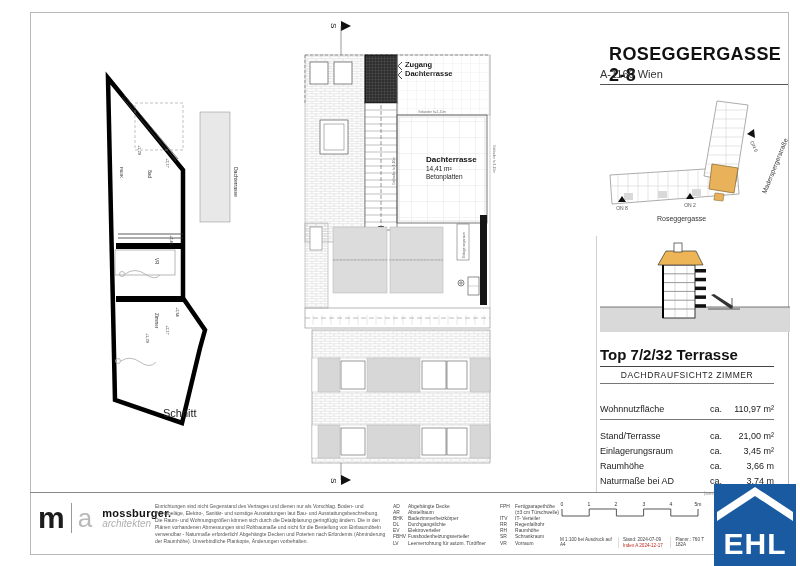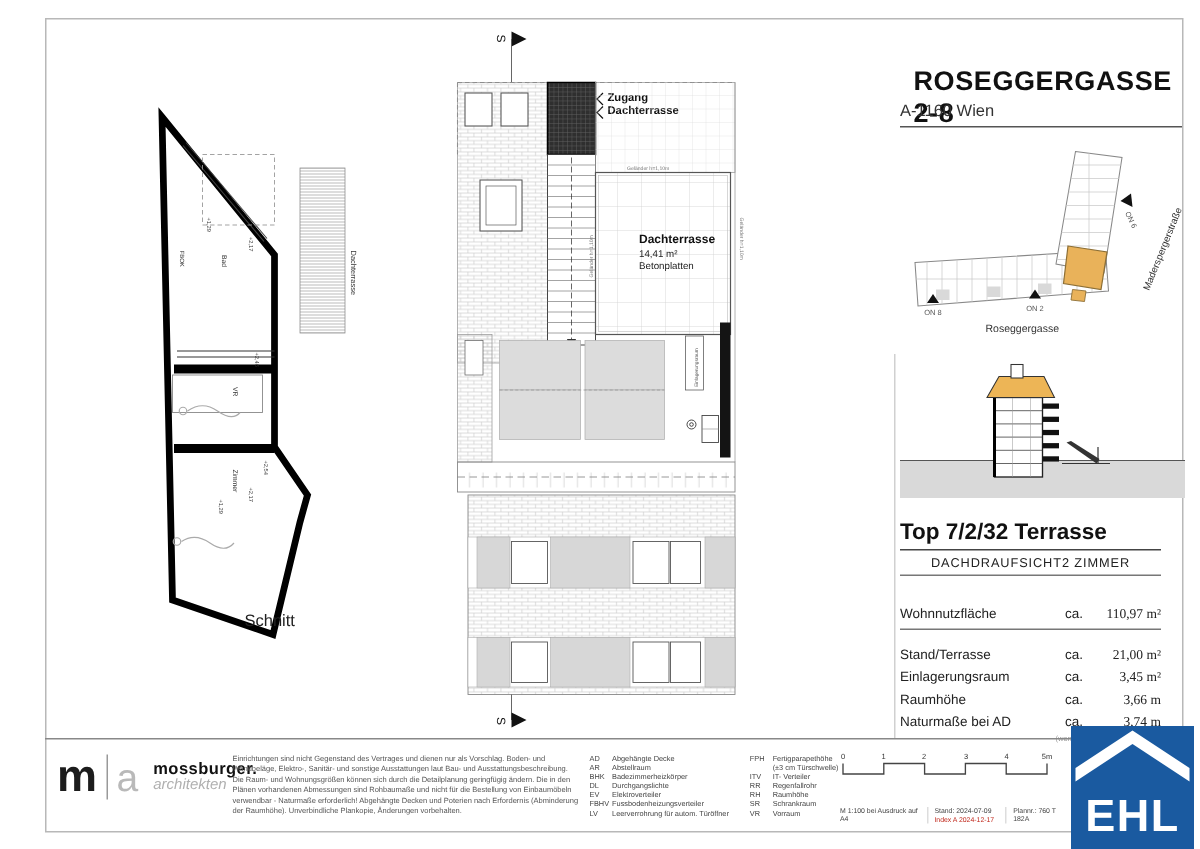--- a/index.html
+++ b/index.html
@@ -12,21 +12,21 @@
   .proj-title{left:609px;top:44px;font-size:18px;font-weight:bold;letter-spacing:.4px;color:#111;}
   .proj-sub{left:600px;top:68px;font-size:11px;color:#333;text-align:right;}
   .proj-rule{left:600px;top:84px;width:188px;border-top:1px solid #555;}
   .info-block{left:600px;top:346px;width:174px;}
   .info-title{font-size:15px;font-weight:bold;color:#111;border-bottom:1px solid #444;padding-bottom:3px;}
   .info-subrow{display:flex;justify-content:center;font-size:8.5px;letter-spacing:.6px;
                padding:3px 0 3px 0;border-bottom:1px solid #777;color:#222;}
   .info-row{display:flex;justify-content:space-between;font-size:9px;padding:2.5px 0;}
   .info-row .val{display:flex;}
   .info-row .ca{width:16px;text-align:center;}
-  .info-row .num{width:50px;text-align:right;font-family:Liberation Serif, serif;}
+  .info-row .num{width:50px;text-align:right;}
   .main-row{margin-top:17px;border-bottom:1px solid #777;padding-bottom:5px;}
   .rows-gap{margin-top:9px;}
   .info-note{font-size:5px;color:#999;text-align:right;margin-top:1px;}
   
   .footer{left:30px;top:492px;width:758px;height:61px;border-top:1px solid #888;}
   .logo-ma{position:absolute;left:8px;top:10px;display:flex;align-items:center;}
   .logo-ma .m{font-size:30px;font-weight:bold;color:#1c1c1c;line-height:30px;}
   .logo-ma .bar{width:1px;height:30px;background:#999;margin:0 6px;}
   .logo-ma .a{font-size:26px;color:#b9b9b9;line-height:30px;}
   .logo-txt{margin-left:10px;}

